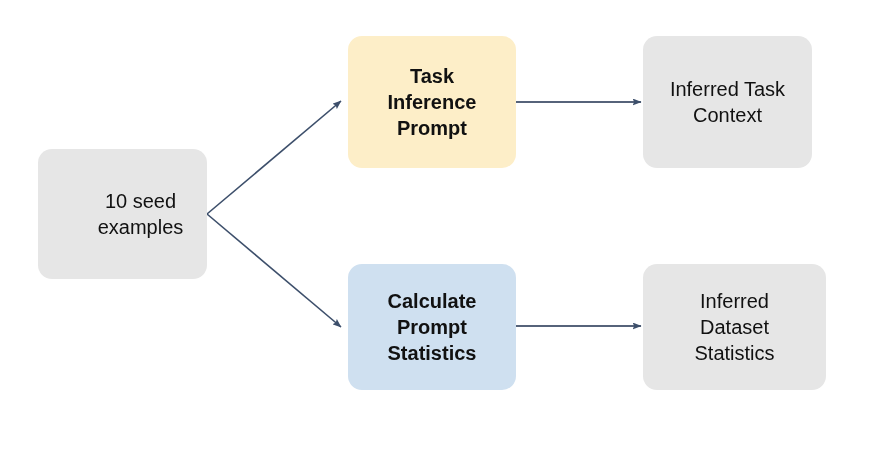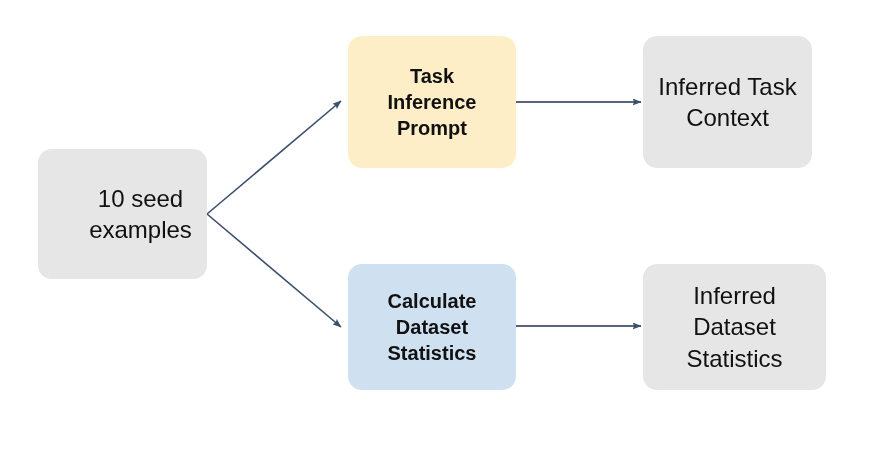--- a/index.html
+++ b/index.html
@@ -36,21 +36,21 @@
     text-align: center;
     border-radius: 14px;
     color: #111111;
     line-height: 1.30;
     white-space: pre-line;
   }
   .node-gray   { background: #e6e6e6; }
   .node-yellow { background: #fdeec8; }
   .node-blue   { background: #cfe0f0; }
 
-  .txt-regular { font-weight: 400; font-size: 24px; }
+  .txt-regular { font-weight: 400; font-size: 20px; }
   .txt-bold    { font-weight: 700; font-size: 20px; align-items: center; }
 
   #node-seed {
     left: 38px;  top: 149px;  width: 169px; height: 130px; padding-left: 36px;
   }
   #node-task-prompt {
     left: 348px; top: 36px;   width: 168px; height: 132px;
   }
   #node-task-context {
     left: 643px; top: 36px;   width: 169px; height: 132px;
@@ -94,21 +94,21 @@
 Prompt</span>
   </div>
 
   <div class="node node-gray txt-regular" id="node-task-context">
     <span>Inferred Task
 Context</span>
   </div>
 
   <div class="node node-blue txt-bold" id="node-calc-stats">
     <span>Calculate
-Dataset
+Prompt
 Statistics</span>
   </div>
 
   <div class="node node-gray txt-regular" id="node-inferred-stats">
     <span>Inferred
 Dataset
 Statistics</span>
   </div>
 
 </div>

